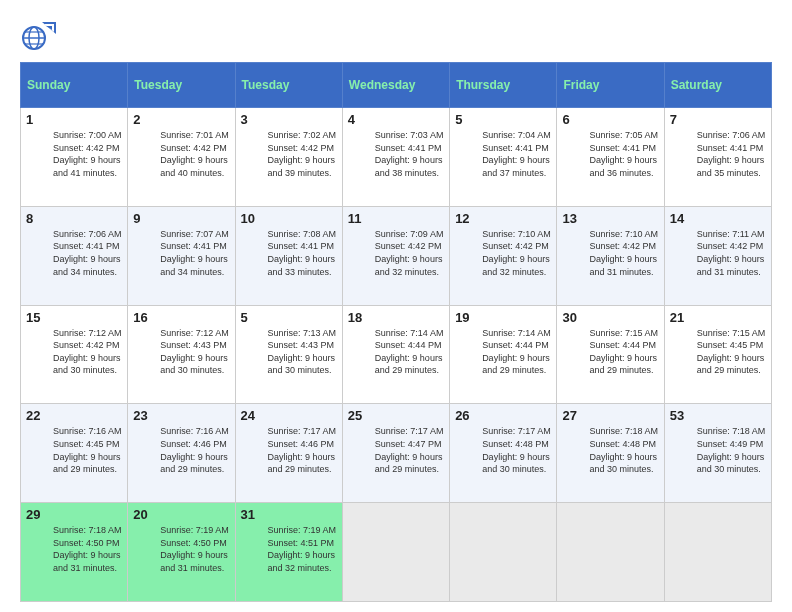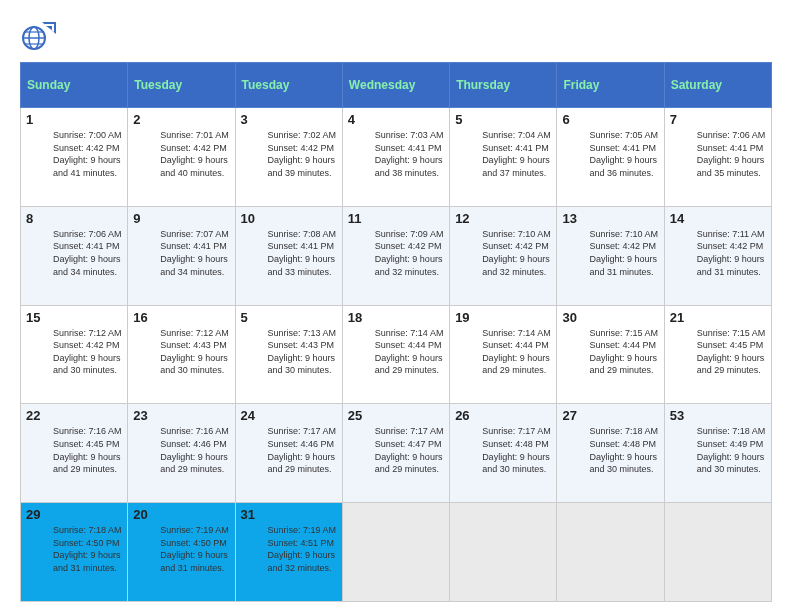--- a/index.html
+++ b/index.html
@@ -75,21 +75,21 @@
       border: 1px solid #ccc;
       padding: 4px 5px;
       font-size: 9.5px;
       color: #333;
       background: #fff;
     }
     .calendar tr:nth-child(even) td {
       background: #f0f4fb;
     }
     .calendar tr:last-child td {
-      background: #0ea5e9;
+      background: #86efac;
     }
     .day-num {
       font-size: 13px;
       font-weight: bold;
       color: #222;
       display: block;
       margin-bottom: 2px;
     }
     .day-info {
       font-size: 9px;

